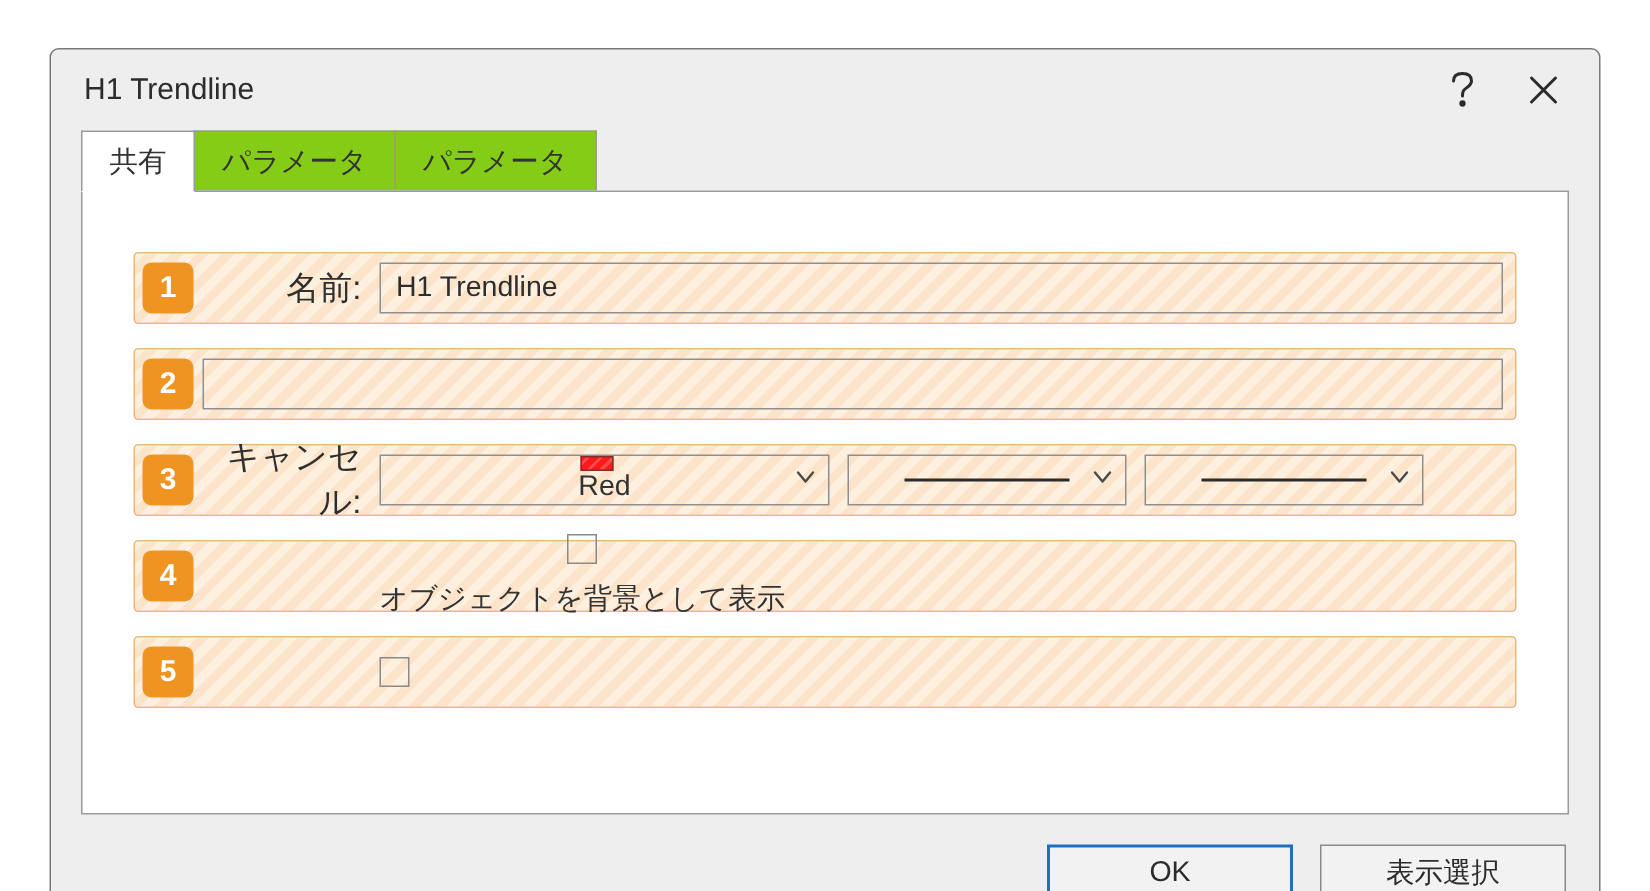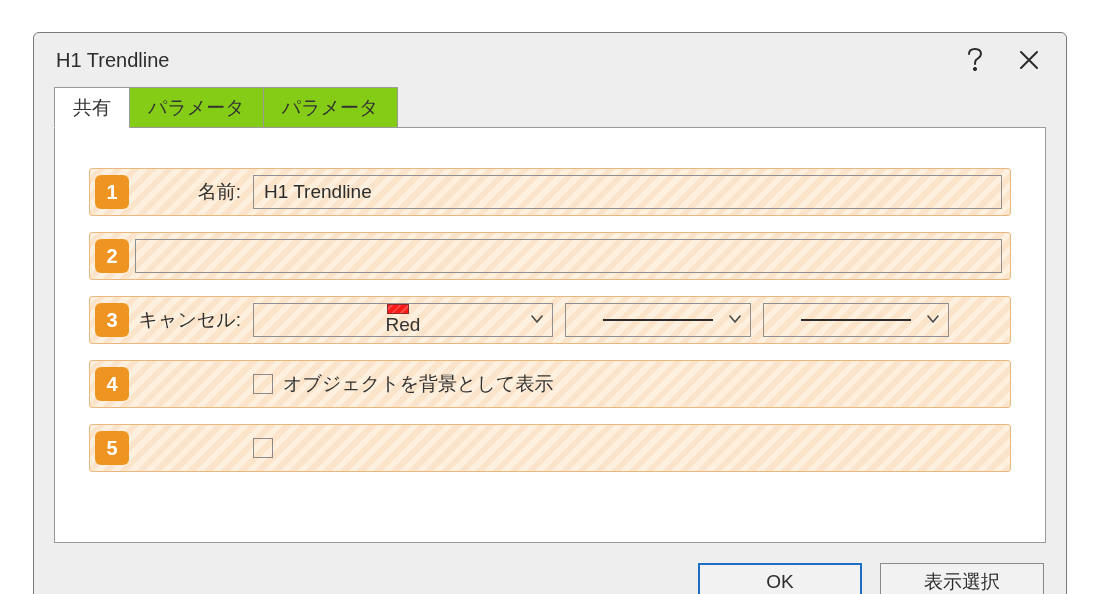--- a/index.html
+++ b/index.html
@@ -103,21 +103,21 @@
   font-weight: 600;
   font-size: 20px;
   display: flex; align-items: center; justify-content: center;
   flex: 0 0 auto;
   margin-left: -3px;
 }
 .lbl {
   width: 112px;
   text-align: right;
   padding-right: 6px;
-  font-size: 19px;
+  font-size: 22px;
   color: #2e2e2e;
   flex: 0 0 auto;
 }
 .txt {
   flex: 1 1 auto;
   height: 34px;
   border: 1px solid #8f8f8f;
   background: transparent;
   padding: 0 10px;
   font-size: 19px;
@@ -154,20 +154,21 @@
   background-image: repeating-linear-gradient(-45deg, #ff1a1a 0 4px, #ff4a4a 4px 6px);
   margin-right: 10px;
 }
 .linestyle {
   width: 110px; height: 0;
   border-top: 2px solid #2b2b2b;
 }
 .chkwrap {
   display: flex; align-items: center; gap: 10px;
   margin-left: 118px;
+  flex-direction: column;
 }
 .chkbox {
   width: 20px; height: 20px;
   border: 1px solid #8a8a8a;
   background: transparent;
 }
 .footer {
   height: 64px;
   display: flex;
   align-items: center;

